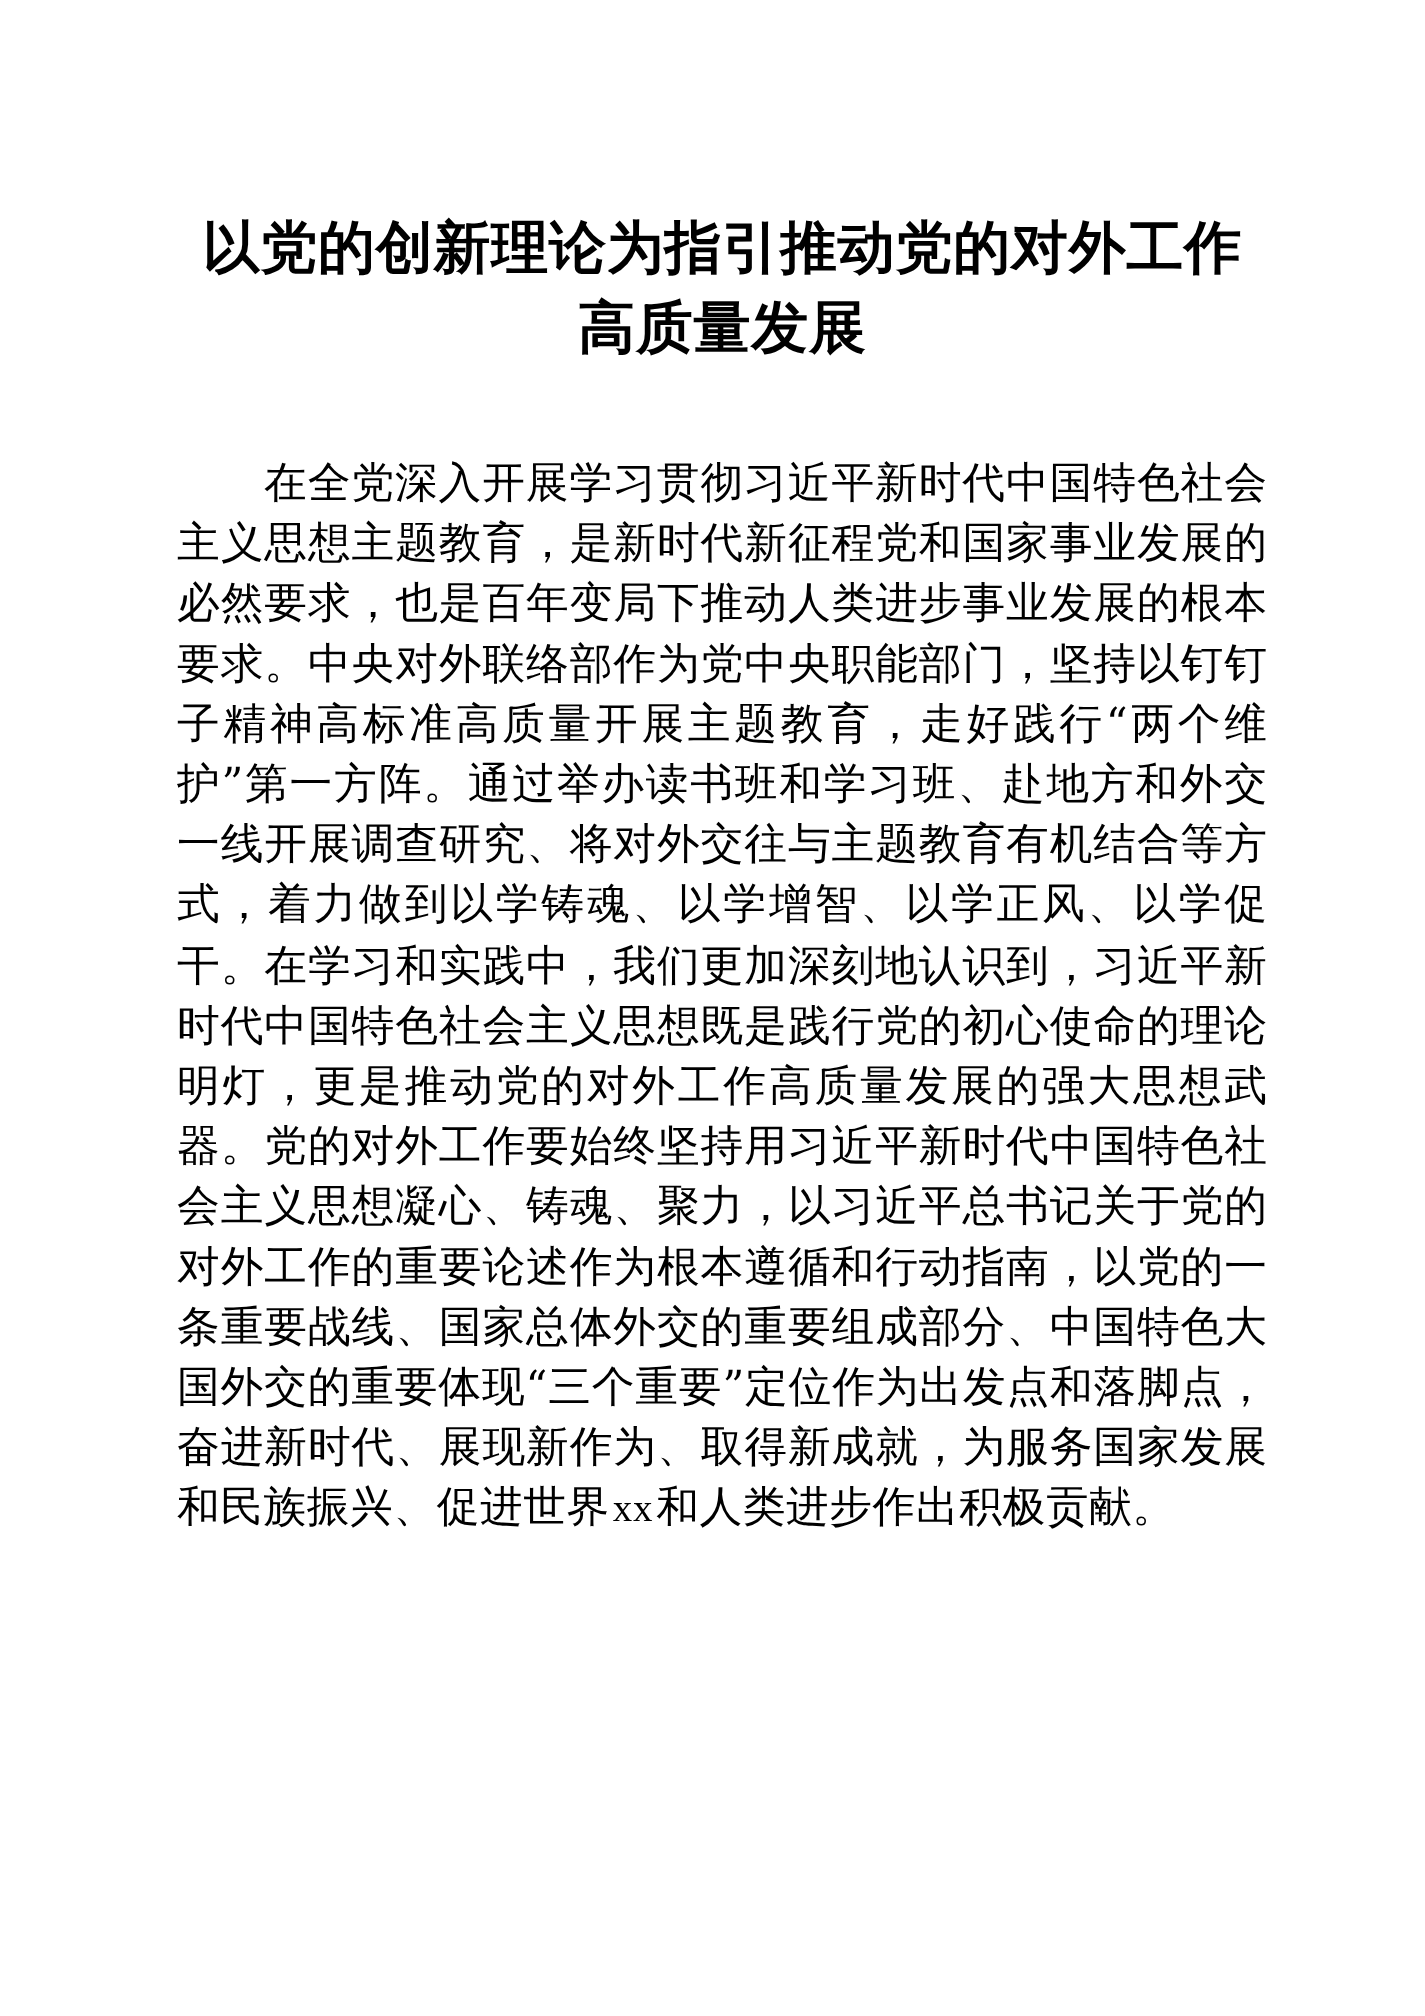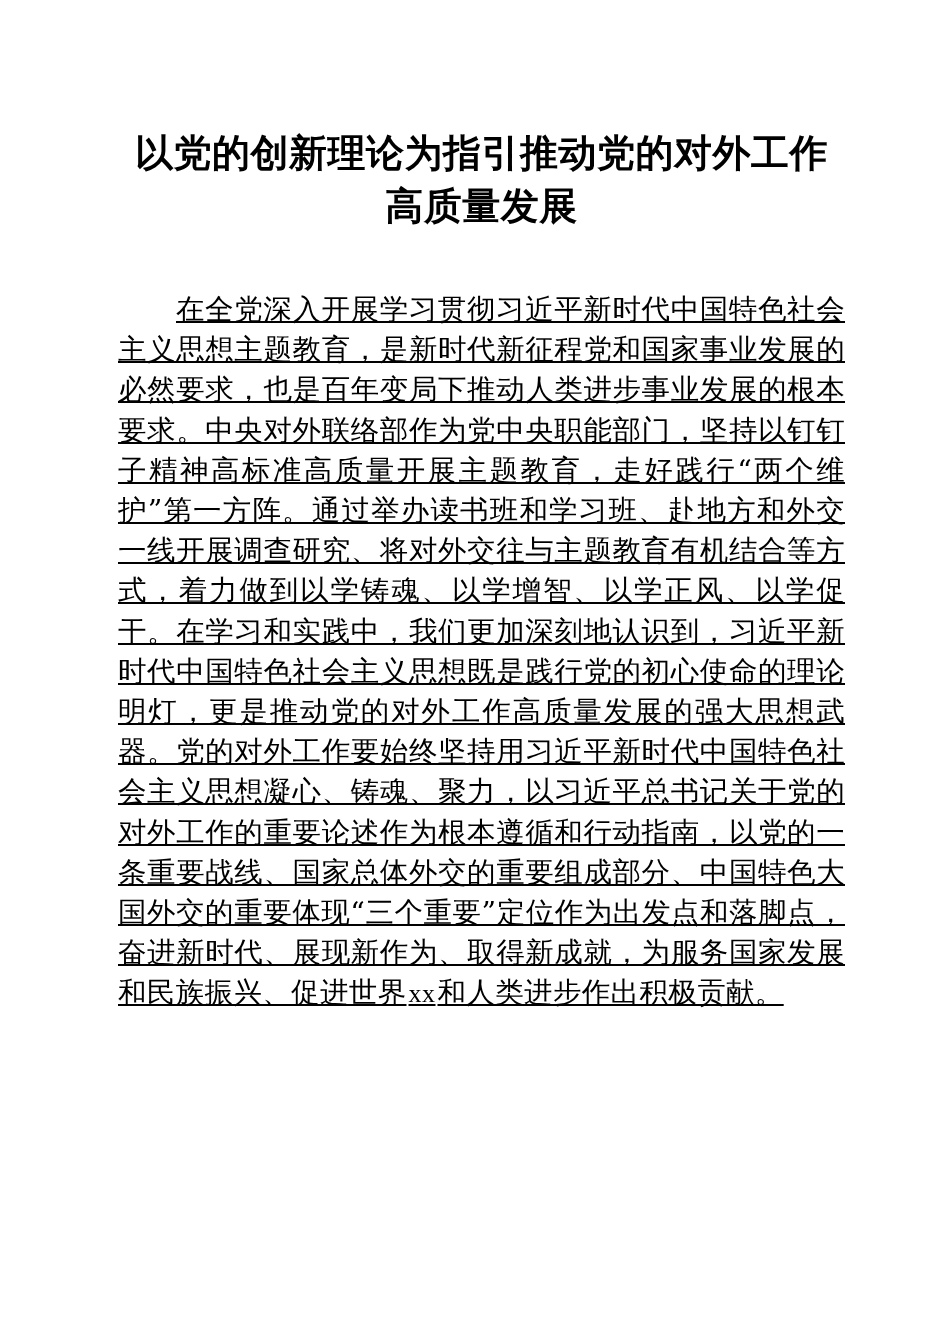--- a/index.html
+++ b/index.html
@@ -23,21 +23,21 @@
     margin: 0 auto;
     background: #ffffff;
     overflow: hidden;
     box-sizing: border-box;
   }
 
   
   #content {
     position: absolute;
     left: 118px;
-    top: 0;
+    top: 12px;
     width: 727px;
   }
 
   
   .doc-title {
     margin: 0;
     padding: 0;
     padding-top: 126px;
     font-family: "DejaVu Serif", "Liberation Serif", serif;
     font-weight: 700;
@@ -61,21 +61,20 @@
     font-size: 28.5px;
     line-height: 40.2px;
     color: #000000;
     text-align: justify;
     text-justify: inter-character;
     text-indent: 58px;           
     letter-spacing: 0.35px;
     word-spacing: 0;
     hyphens: none;
     white-space: normal;
-    text-decoration: underline;
   }
 
   .para + .para {
     margin-top: 0;
   }
 
   
   .latin {
     font-family: "Liberation Serif", "DejaVu Serif", serif;
     font-size: 26px;

